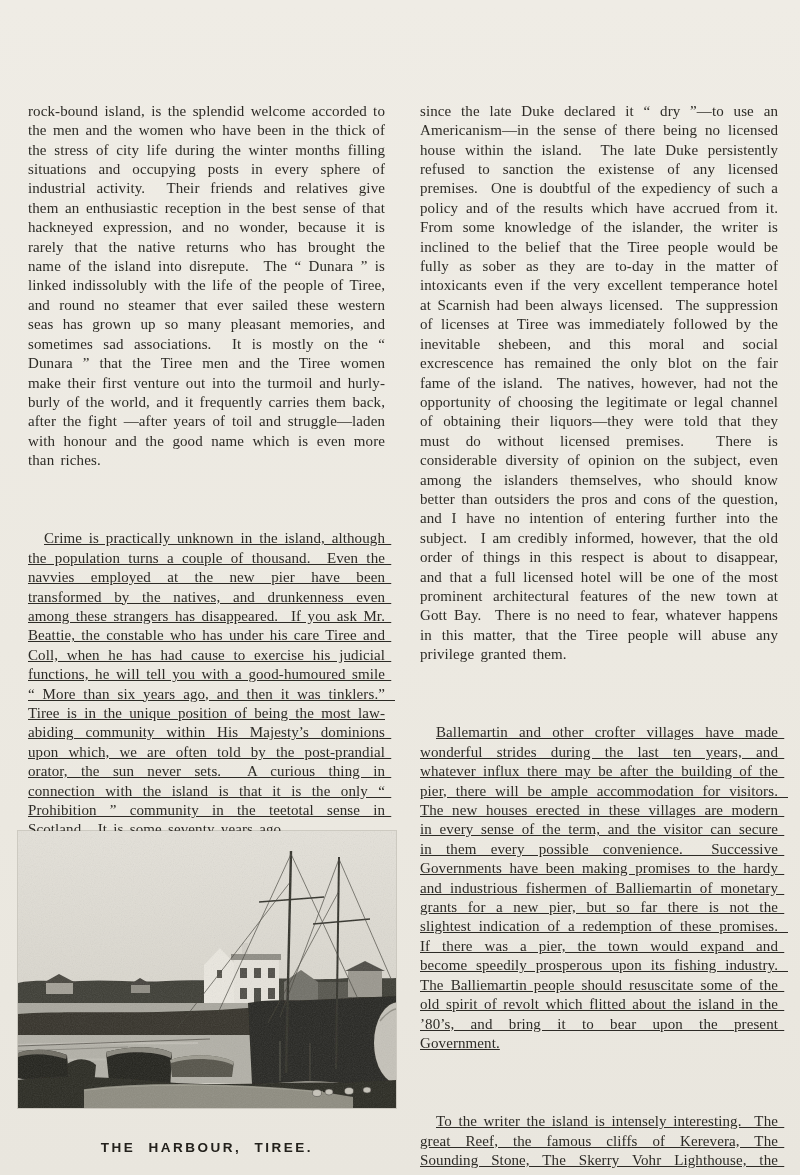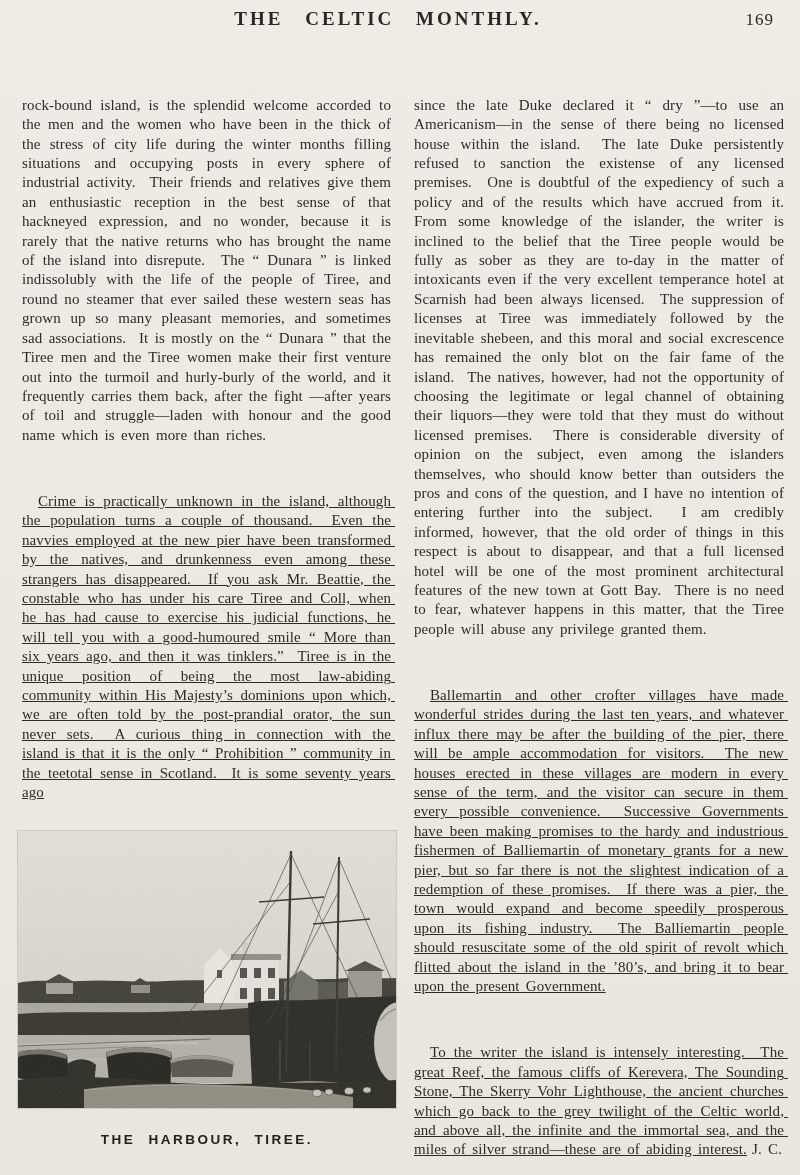--- a/index.html
+++ b/index.html
@@ -22,48 +22,44 @@
     position:absolute; right:26px; top:2px;
     font-size:17px; letter-spacing:1px; color:#2a2822;
   }
   .col {
     position:absolute; top:53px;
     font-size:15px; line-height:19.4px;
     text-align:justify; text-justify:inter-word;
     word-spacing:2.4px; letter-spacing:0.1px;
     white-space:pre-wrap; overflow:hidden;
   }
-  .col p { margin:4px; }
+  .col p { margin:10px; }
   .col-left  { left:18px;  width:377px; height:778px; }
   .col-right { left:410px; width:378px; height:1120px; }
   .indent { text-indent:16px;text-decoration:underline; }
   .sig-row { position:relative; }
   .sig { position:absolute; right:2px; bottom:0; white-space:nowrap; }
   .figure { position:absolute; left:18px; top:831px; width:378px; }
   .photo-frame {
     width:378px; height:277px;
     outline:1px solid rgba(70,66,56,0.18);
     background:#d8d5cd;
   }
   .caption {
-    margin-top:24px; text-align:center;
+    margin-top:32px; text-align:center;
     font-family:"Liberation Sans", sans-serif;
     font-weight:bold; font-size:13.5px;
     letter-spacing:2.5px; word-spacing:7px; color:#23211c;
   }
 </style>
 </head>
 <body>
 
 <div class="page">
 
-  <div class="header">
-    <div class="title">THE  CELTIC  MONTHLY.</div>
-    <div class="pageno">169</div>
-  </div>
 
   <div class="col col-left">
     <p>rock-bound island, is the splendid welcome accorded to the men and the women who have been in the thick of the stress of city life during the winter months filling situations and occupying posts in every sphere of industrial activity.  Their friends and relatives give them an enthusiastic reception in the best sense of that hackneyed expression, and no wonder, because it is rarely that the native returns who has brought the name of the island into disrepute.  The “ Dunara ” is linked indissolubly with the life of the people of Tiree, and round no steamer that ever sailed these western seas has grown up so many pleasant memories, and sometimes sad associations.  It is mostly on the “ Dunara ” that the Tiree men and the Tiree women make their first venture out into the turmoil and hurly-burly of the world, and it frequently carries them back, after the fight —after years of toil and struggle—laden with honour and the good name which is even more than riches.</p>
     <p class="indent">Crime is practically unknown in the island, although the population turns a couple of thousand.  Even the navvies employed at the new pier have been transformed by the natives, and drunkenness even among these strangers has disappeared.  If you ask Mr. Beattie, the constable who has under his care Tiree and Coll, when he has had cause to exercise his judicial functions, he will tell you with a good-humoured smile “ More than six years ago, and then it was tinklers.”  Tiree is in the unique position of being the most law-abiding community within His Majesty’s dominions upon which, we are often told by the post-prandial orator, the sun never sets.  A curious thing in connection with the island is that it is the only “ Prohibition ” community in the teetotal sense in Scotland.  It is some seventy years ago</p>
   </div>
 
   <div class="col col-right">
     <p>since the late Duke declared it “ dry ”—to use an Americanism—in the sense of there being no licensed house within the island.  The late Duke persistently refused to sanction the existense of any licensed premises.  One is doubtful of the expediency of such a policy and of the results which have accrued from it.  From some knowledge of the islander, the writer is inclined to the belief that the Tiree people would be fully as sober as they are to-day in the matter of intoxicants even if the very excellent temperance hotel at Scarnish had been always licensed.  The suppression of licenses at Tiree was immediately followed by the inevitable shebeen, and this moral and social excrescence has remained the only blot on the fair fame of the island.  The natives, however, had not the opportunity of choosing the legitimate or legal channel of obtaining their liquors—they were told that they must do without licensed premises.  There is considerable diversity of opinion on the subject, even among the islanders themselves, who should know better than outsiders the pros and cons of the question, and I have no intention of entering further into the subject.  I am credibly informed, however, that the old order of things in this respect is about to disappear, and that a full licensed hotel will be one of the most prominent architectural features of the new town at Gott Bay.  There is no need to fear, whatever happens in this matter, that the Tiree people will abuse any privilege granted them.</p>
     <p class="indent">Ballemartin and other crofter villages have made wonderful strides during the last ten years, and whatever influx there may be after the building of the pier, there will be ample accommodation for visitors.  The new houses erected in these villages are modern in every sense of the term, and the visitor can secure in them every possible convenience.  Successive Governments have been making promises to the hardy and industrious fishermen of Balliemartin of monetary grants for a new pier, but so far there is not the slightest indication of a redemption of these promises.  If there was a pier, the town would expand and become speedily prosperous upon its fishing industry.  The Balliemartin people should resuscitate some of the old spirit of revolt which flitted about the island in the ’80’s, and bring it to bear upon the present Government.</p>
     <p class="indent sig-row"><span>To the writer the island is intensely interesting.  The great Reef, the famous cliffs of Kerevera, The Sounding Stone, The Skerry Vohr Lighthouse, the ancient churches which go back to the grey twilight of the Celtic world, and above all, the infinite and the immortal sea, and the miles of silver strand—these are of abiding interest.</span><span class="sig">J. C.</span></p>

